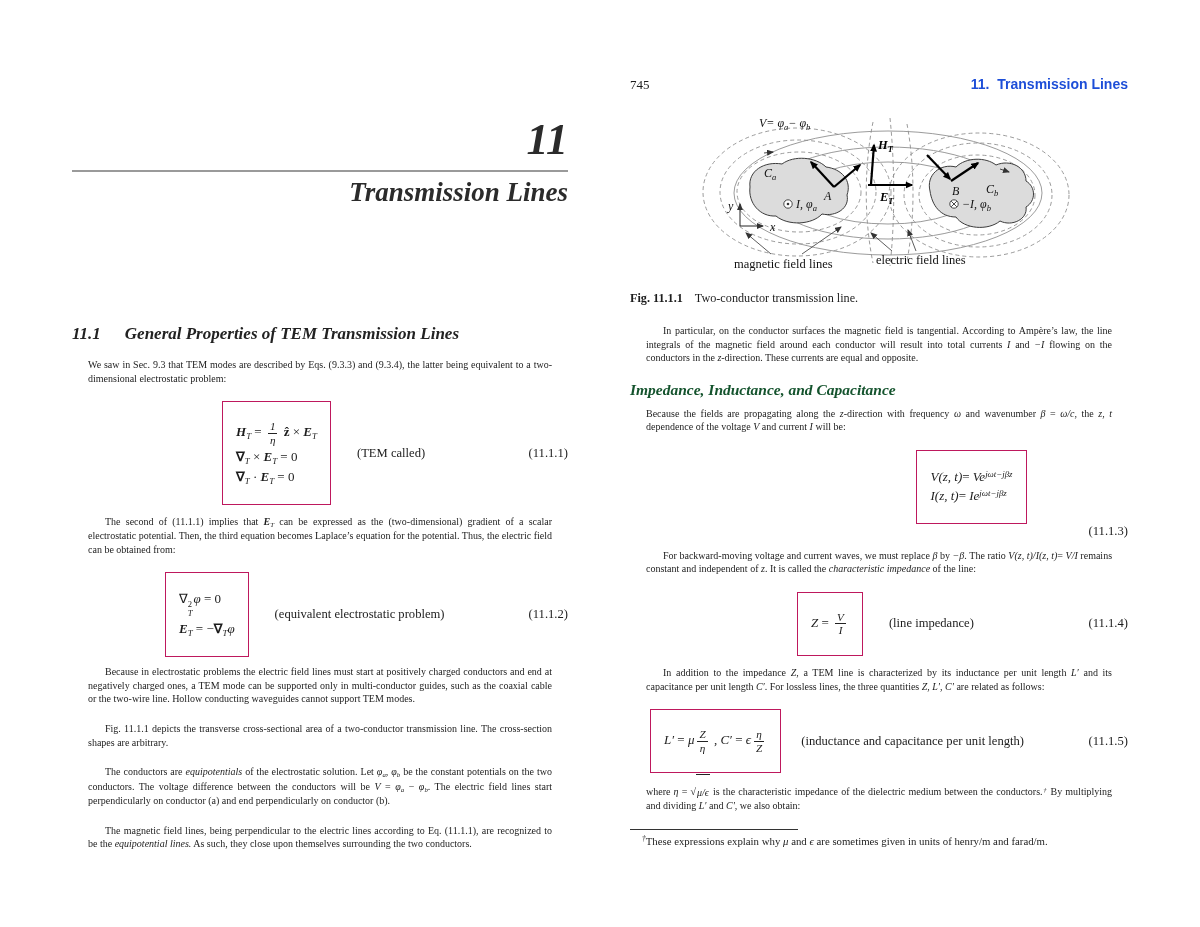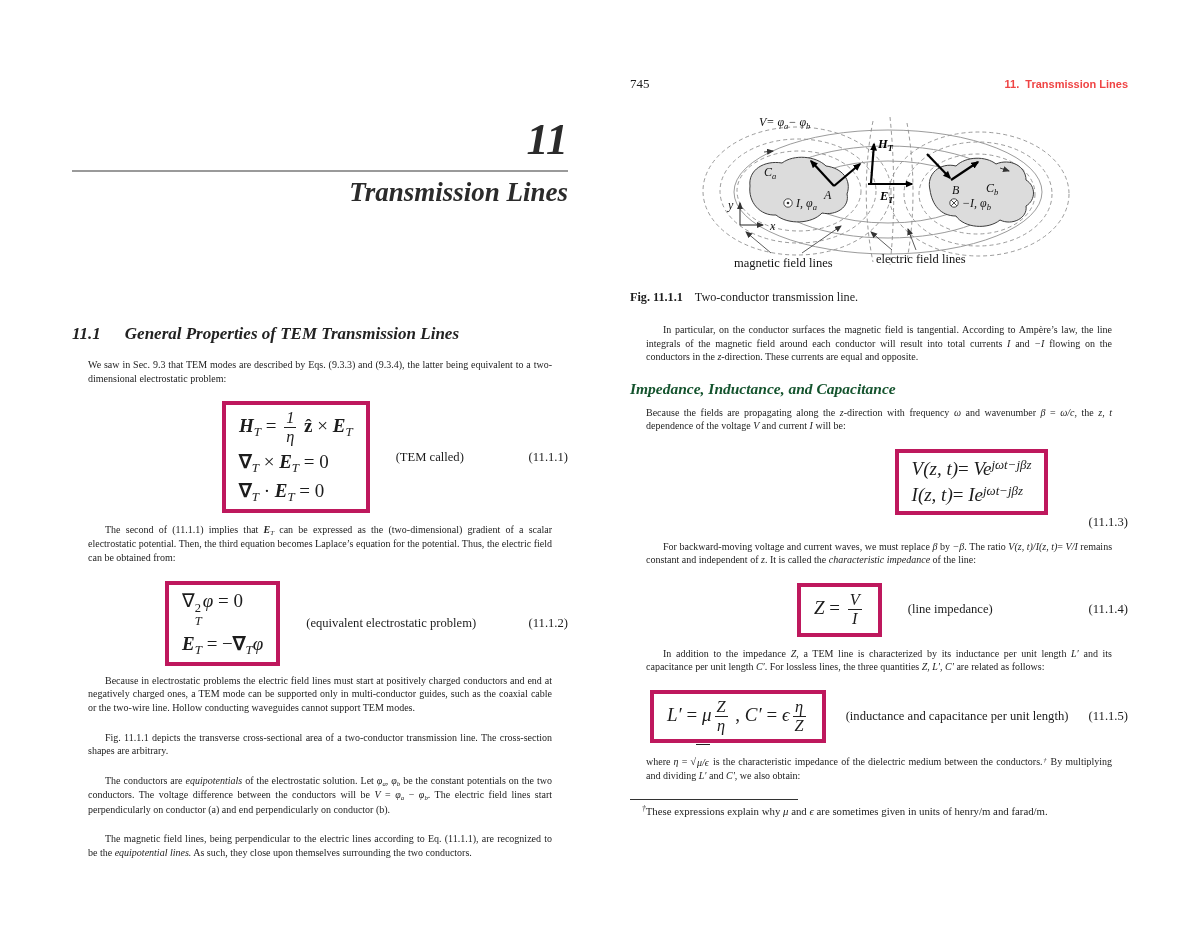--- a/index.html
+++ b/index.html
@@ -16,21 +16,21 @@
 
   .sec-head{margin-top:116px;font-size:17px;font-weight:bold;font-style:italic;color:#222;}
   .sec-head .sec-title{margin-left:24px;}
 
   .body{margin:16px;margin-top:8px;font-size:10px;line-height:1.36;text-align:justify;}
   .mt-lg{margin-top:14px;}
   .ind{text-indent:17px;}
 
   
   .eqrow{display:flex;align-items:center;font-size:12.6px;}
-  .eqbox{border:4px solid #be185d;padding:1px 13px;font-size:19px;}
+  .eqbox{border:1px solid #be185d;padding:15px 13px;font-size:13px;}
   .eqline{margin:3px 0;white-space:nowrap;}
   .eqlabel{margin-left:26px;white-space:nowrap;}
   .eqnum{margin-left:auto;}
   .eq1{margin-top:12px;} .eq1 .eqbox{margin-left:150px;}
   .eq2{margin-top:10px;} .eq2 .eqbox{margin-left:93px;}
   .eq3{margin-top:12px;flex-direction:column;} .eq3 .eqbox{margin-left:185px;}
   .eq4{margin-top:10px;} .eq4 .eqbox{margin-left:167px;}
   .eq5{margin-top:16px;} .eq5 .eqbox{margin-left:20px;} .eq5 .eqlabel{margin-left:20px;}
 
   
@@ -44,21 +44,21 @@
   .frac .num,.frac .den{font-size:86%;line-height:1.12;padding:0 2px;}
   .frac .bar{align-self:stretch;height:1px;background:#222;}
   .ss{display:inline-flex;flex-direction:column;font-size:66%;line-height:1.05;vertical-align:-0.45em;margin-right:1px;}
   .ss .ss-sub{font-style:italic;}
   .sqrt{white-space:nowrap;}
   .sqrt .sqrt-v{border-top:1px solid #222;font-style:italic;padding:12px 1px;}
 
   
   .pg-header{display:flex;align-items:baseline;padding-top:76px;}
   .pg-num{font-size:13px;}
-  .run-title{margin-left:auto;font-family:"Liberation Sans",sans-serif;font-weight:bold;font-size:11px;white-space:pre;color:#ef4444;}
+  .run-title{margin-left:auto;font-family:"Liberation Sans",sans-serif;font-weight:bold;font-size:14px;white-space:pre;color:#1d4ed8;}
 
   .figwrap{margin-top:12px;text-align:center;}
   .fig text{font-family:"Liberation Serif",serif;}
   .svgmath{font-size:12px;font-style:italic;fill:#111;}
   .svgmathb{font-size:12.5px;font-style:italic;font-weight:bold;fill:#000;}
   .svglab{font-size:12.5px;fill:#111;font-style:normal;}
   .ssub{font-size:8.5px;}
 
   .caption{margin-top:10px;text-align:left;font-size:12.2px;}
   .cap-label{font-weight:bold;}

